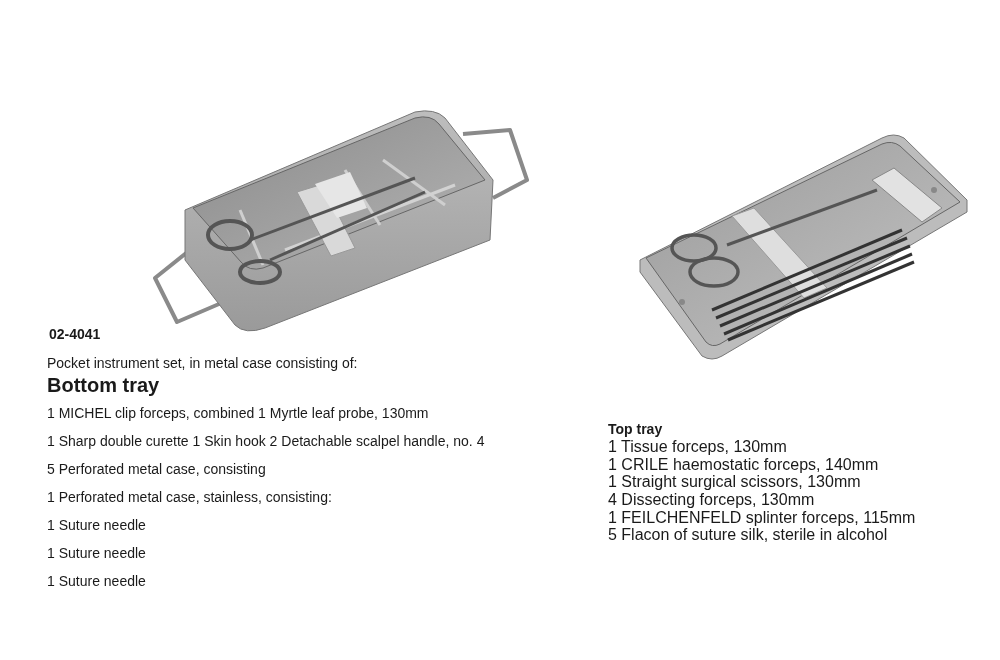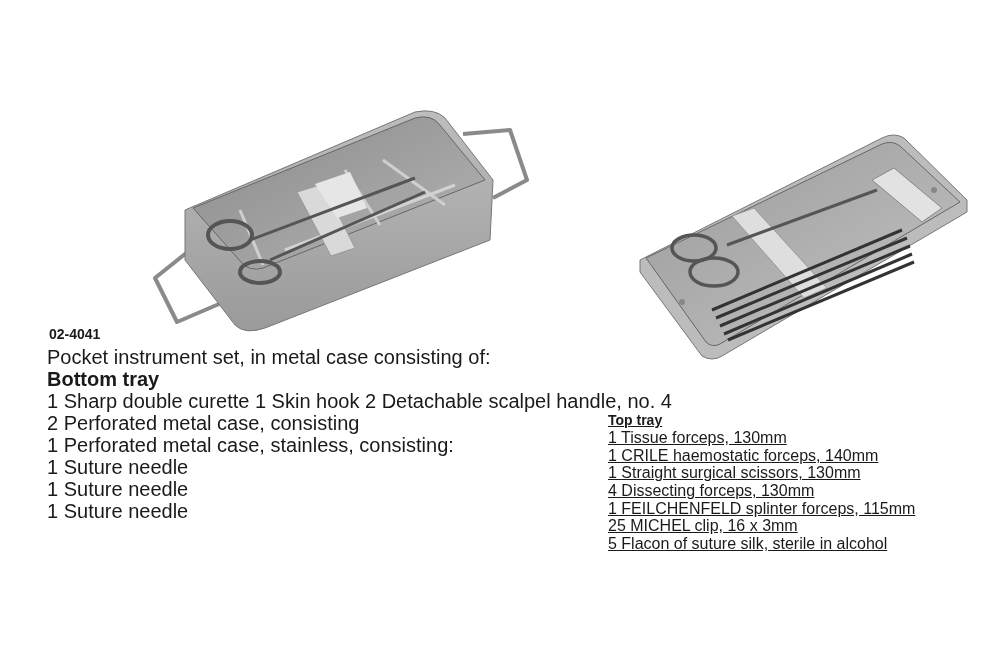--- a/index.html
+++ b/index.html
@@ -5,23 +5,23 @@
   html, body { margin: 0; padding: 0; }
   body {
     width: 1000px; height: 660px; position: relative; overflow: hidden;
     background: #ffffff;
     font-family: "Liberation Sans", sans-serif;
     color: #1a1a1a;
   }
   .product-image { position: absolute; }
   .left-block { position: absolute; left: 47px; top: 326px; width: 560px; }
   .left-block .code { font-weight: bold; font-size: 14px; line-height: 16px; height: 20px; padding-left: 2px; }
-  .left-block .line { font-size: 20px; line-height: 22px; height: 22px; white-space: nowrap; }
+  .left-block .line { font-size: 14px; line-height: 22px; height: 22px; white-space: nowrap; margin-top: 6px; }
   .left-block .heading { font-weight: bold; font-size: 20px; line-height: 22px; height: 22px; }
-  .right-block { position: absolute; left: 608px; top: 411px; width: 370px; text-decoration: underline; }
+  .right-block { position: absolute; left: 608px; top: 420px; width: 370px; }
   .right-block .heading { font-weight: bold; font-size: 14px; line-height: 18px; height: 18px; }
   .right-block .line { font-size: 16px; line-height: 17.7px; height: 17.7px; white-space: nowrap; }
 </style>
 </head>
 <body>
 
 <svg class="product-image" style="left:145px; top:100px;" width="390" height="240" viewBox="0 0 390 240">
   <defs>
     <linearGradient id="gSide" x1="0" y1="0" x2="0" y2="1">
       <stop offset="0" stop-color="#bdbdbd"></stop>
@@ -82,30 +82,30 @@
   <path d="M92 204 L280 124" stroke="#333" stroke-width="3"></path>
   <path d="M96 210 L282 132" stroke="#333" stroke-width="3"></path>
   <circle cx="50" cy="172" r="3" fill="#888"></circle>
   <circle cx="302" cy="60" r="3" fill="#888"></circle>
 </svg>
 
 <div class="left-block">
   <div class="code">02-4041</div>
   <div class="line">Pocket instrument set, in metal case  consisting of:</div>
   <div class="heading">Bottom tray</div>
+  <div class="line">1 MICHEL clip forceps, combined  1 Myrtle leaf probe, 130mm</div>
   <div class="line">1 Sharp double curette  1 Skin hook  2 Detachable scalpel handle, no. 4</div>
-  <div class="line">2 Perforated metal case, consisting</div>
+  <div class="line">5 Perforated metal case, consisting</div>
   <div class="line">1 Perforated metal case, stainless, consisting:</div>
   <div class="line">1 Suture needle</div>
   <div class="line">1 Suture needle</div>
   <div class="line">1 Suture needle</div>
 </div>
 
 <div class="right-block">
   <div class="heading">Top tray</div>
   <div class="line">1 Tissue forceps, 130mm</div>
   <div class="line">1 CRILE haemostatic forceps, 140mm</div>
   <div class="line">1 Straight surgical scissors, 130mm</div>
   <div class="line">4 Dissecting forceps, 130mm</div>
   <div class="line">1 FEILCHENFELD splinter forceps, 115mm</div>
-  <div class="line">25 MICHEL clip, 16 x 3mm</div>
   <div class="line">5 Flacon of suture silk, sterile in alcohol</div>
 </div>
 
 </body></html>

